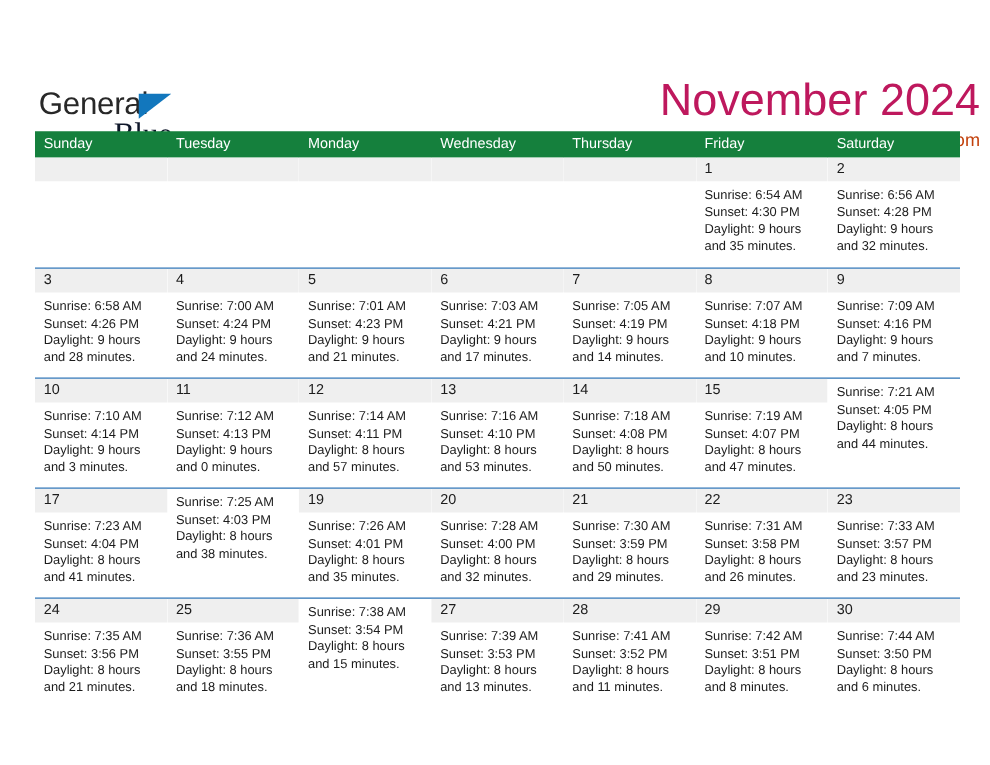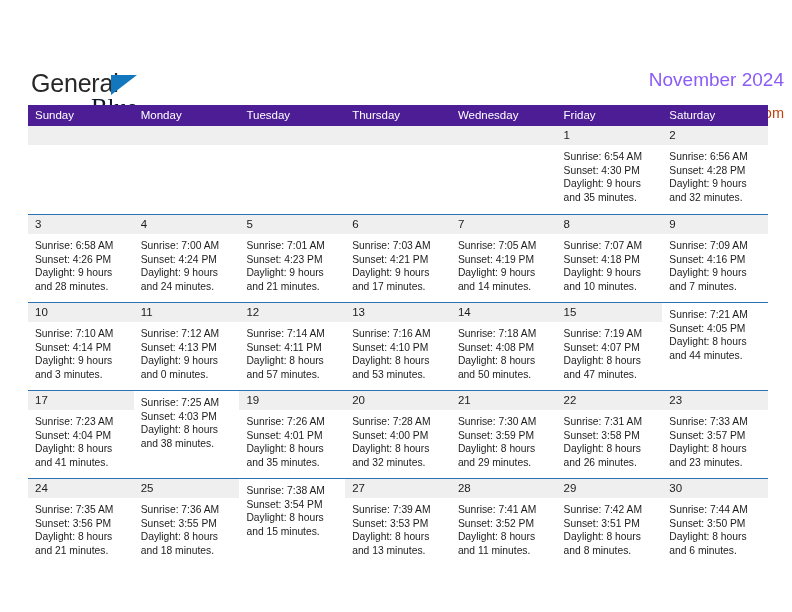--- a/index.html
+++ b/index.html
@@ -69,22 +69,22 @@
     font-family: Liberation Serif, serif;
   }
 
   .title-block {
     position: absolute;
     right: 0;
     top: 0;
     text-align: right;
   }
   .cal-title {
-    font-size: 19px;
-    color: #8b5cf6;
+    font-size: 36px;
+    color: #be185d;
     line-height: 34px;
     font-weight: normal;
     margin: 0;
     white-space: nowrap;
   }
   .cal-subtitle {
     font-size: 14.5px;
     color: #c2410c;
     line-height: 20px;
     margin: 6px 0 0 0;
@@ -94,21 +94,21 @@
   
   .calendar {
     position: absolute;
     left: 28px;
     top: 105px;
     width: 740px;
   }
 
   .weekday-header {
     display: flex;
-    background: #4c1d95;
+    background: #15803d;
     height: 21px;
   }
   .weekday-cell {
     flex: 1 1 0;
     color: #ffffff;
     font-size: 11.5px;
     line-height: 21px;
     padding-left: 7px;
     box-sizing: border-box;
     white-space: nowrap;
@@ -171,24 +171,24 @@
     <div class="title-block">
       <h1 class="cal-title">November 2024</h1>
       <p class="cal-subtitle">Bottisham, England, United Kingdom</p>
     </div>
 
   </div>
 
   <div class="calendar">
     <div class="weekday-header" id="weekday-header">
         <div class="weekday-cell">Sunday</div>
+        <div class="weekday-cell">Tuesday</div>
         <div class="weekday-cell">Monday</div>
-        <div class="weekday-cell">Tuesday</div>
+        <div class="weekday-cell">Wednesday</div>
         <div class="weekday-cell">Thursday</div>
-        <div class="weekday-cell">Wednesday</div>
         <div class="weekday-cell">Friday</div>
         <div class="weekday-cell">Saturday</div>
       </div>
     <div id="weeks-container">
         <div class="week-row first">
           <div class="day-cell empty">
             <div class="day-number-band"></div>
             <div class="day-lines"></div>
           </div>
           <div class="day-cell empty">

